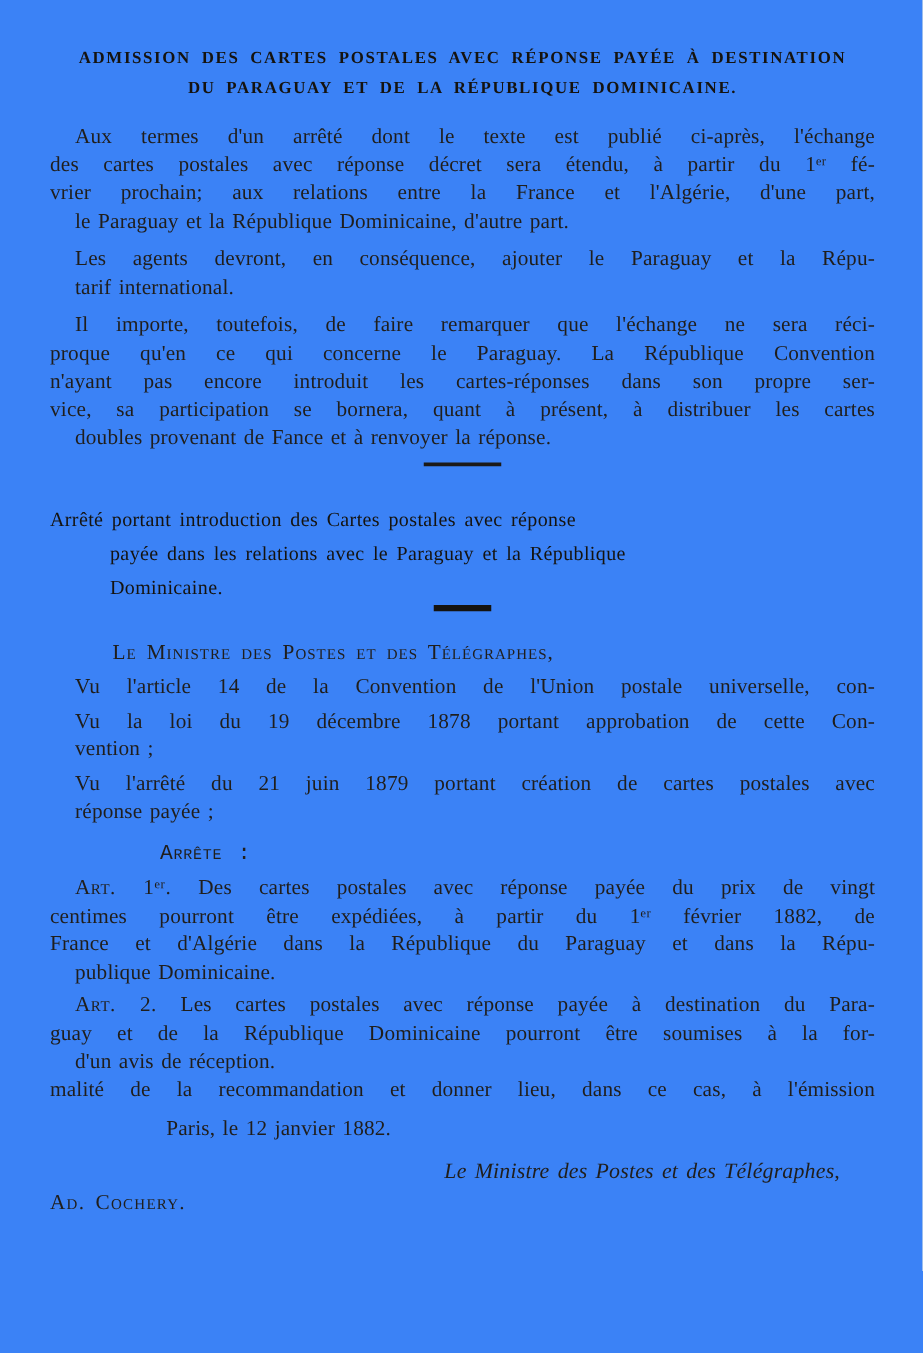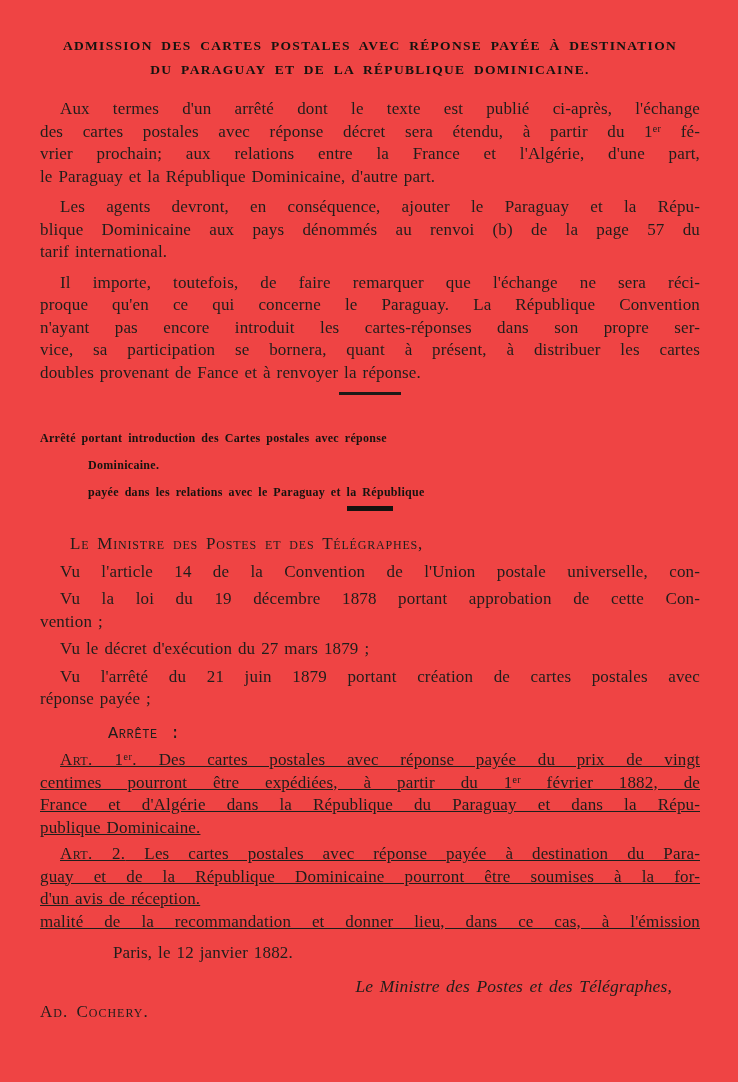--- a/index.html
+++ b/index.html
@@ -1,51 +1,51 @@
 <!DOCTYPE html>
 <html lang="fr"><head>
 <meta charset="utf-8">
 <style>
   html,body{margin:0;padding:0;background:#e9e9e6;}
   .page{
     position:relative;
     width:738px;height:1082px;
     margin:0 auto;
-    background:#ef4444;
+    background:#3b82f6;
     box-sizing:border-box;
     padding:34px 38px 0 40px;
     font-family:"Liberation Serif","DejaVu Serif","DejaVu Sans",serif;
     color:#201e1b;
     overflow:hidden;
   }
   .ln{display:block;line-height:22.5px;font-size:17px;letter-spacing:.15px;word-spacing:1.5px;}
   .j{text-align:justify;text-align-last:justify;}
-  .e{text-align:left;text-align-last:left;}
+  .e{text-align:left;text-align-last:left;margin-left:20px;}
   .ind{text-indent:20px;}
   .doc-title{margin-top:0;}
   .t-line{
     text-align:center;white-space:nowrap;
     font-size:13.5px;font-weight:700;line-height:24px;
     letter-spacing:1.3px;word-spacing:4px;color:#15130f;
   }
   .intro{margin-top:16px;}
   .par{margin:0 0 8px 0;}
   .rule1{width:62px;height:3px;background:#1c1a17;margin:2px auto 0;}
   .rule2{width:46px;height:5px;background:#15130f;margin:0 auto;}
   .heading{margin-top:30px;}
   .h-line{
-    white-space:nowrap;font-size:12px;font-weight:700;
+    white-space:nowrap;font-size:16px;font-weight:400;
     line-height:27px;letter-spacing:.3px;word-spacing:2.5px;color:#15130f;
   }
   .h-indent{padding-left:48px;}
   .sc{font-variant:small-caps;}
   .minister-line{margin-top:22px;padding-left:30px;letter-spacing:.8px;word-spacing:3px;}
   .vu{margin-top:5px;}
   .arrete{margin-top:12px;padding-left:68px;letter-spacing:.6px;font-family:Liberation Mono, monospace;}
-  .article{margin-top:4px;text-decoration:underline;}
+  .article{margin-top:4px;}
   .article .sc{letter-spacing:.4px;}
   .dateline{margin-top:9px;padding-left:73px;}
   .sig-role{
     margin-top:10px;text-align:right;padding-right:28px;
     font-style:italic;font-size:17.5px;word-spacing:2px;
   }
   .sig-name{margin-top:4px;padding-right:155px;letter-spacing:1px;word-spacing:3px;}
 </style>
 </head>
 <body>
@@ -59,53 +59,49 @@
 
   <div class="intro">
     <div class="par">
       <div class="ln j ind">Aux termes d'un arrêté dont le texte est publié ci-après, l'échange</div>
       <div class="ln j">des cartes postales avec réponse décret sera étendu, à partir du 1ᵉʳ fé-</div>
       <div class="ln j">vrier prochain; aux relations entre la France et l'Algérie, d'une part,</div>
       <div class="ln e">le Paraguay et la République Dominicaine, d'autre part.</div>
     </div>
     <div class="par">
       <div class="ln j ind">Les agents devront, en conséquence, ajouter le Paraguay et la Répu-</div>
-      <div class="ln j">blique Dominicaine aux pays dénommés au renvoi (b) de la page 57 du</div>
       <div class="ln e">tarif international.</div>
     </div>
     <div class="par">
       <div class="ln j ind">Il importe, toutefois, de faire remarquer que l'échange ne sera réci-</div>
       <div class="ln j">proque qu'en ce qui concerne le Paraguay. La République Convention</div>
       <div class="ln j">n'ayant pas encore introduit les cartes-réponses dans son propre ser-</div>
       <div class="ln j">vice, sa participation se bornera, quant à présent, à distribuer les cartes</div>
       <div class="ln e">doubles provenant de Fance et à renvoyer la réponse.</div>
     </div>
   </div>
 
   <div class="rule1"></div>
 
   <div class="heading">
     <div class="h-line">Arrêté portant introduction des Cartes postales avec réponse</div>
+    <div class="h-line h-indent">payée dans les relations avec le Paraguay et la République</div>
     <div class="h-line h-indent">Dominicaine.</div>
-    <div class="h-line h-indent">payée dans les relations avec le Paraguay et la République</div>
   </div>
 
   <div class="rule2"></div>
 
   <div class="ln e sc minister-line">Le Ministre des Postes et des Télégraphes,</div>
 
   <div class="vu">
     <div class="ln j ind">Vu l'article 14 de la Convention de l'Union postale universelle, con-</div>
   </div>
   <div class="vu">
     <div class="ln j ind">Vu la loi du 19 décembre 1878 portant approbation de cette Con-</div>
     <div class="ln e">vention ;</div>
-  </div>
-  <div class="vu">
-    <div class="ln e ind">Vu le décret d'exécution du 27 mars 1879 ;</div>
   </div>
   <div class="vu">
     <div class="ln j ind">Vu l'arrêté du 21 juin 1879 portant création de cartes postales avec</div>
     <div class="ln e">réponse payée ;</div>
   </div>
 
   <div class="ln e sc arrete">Arrête :</div>
 
   <div class="article">
     <div class="ln j ind">

